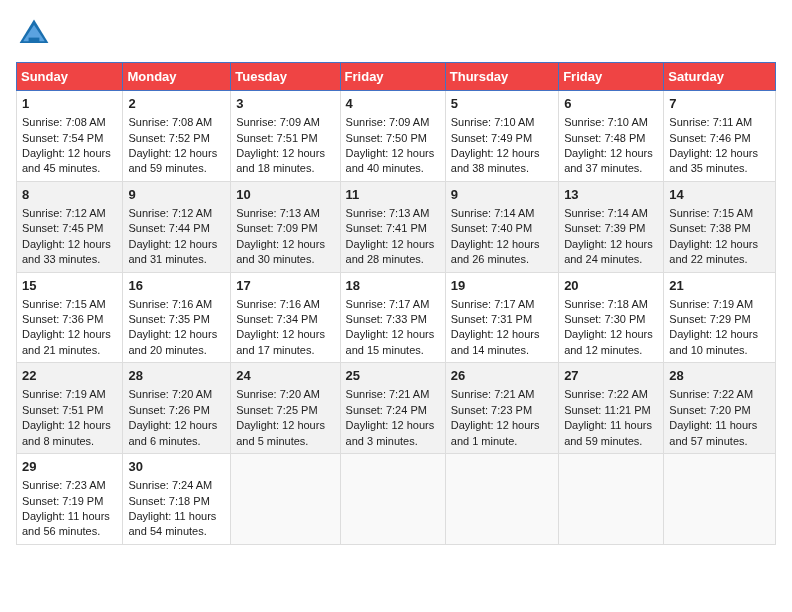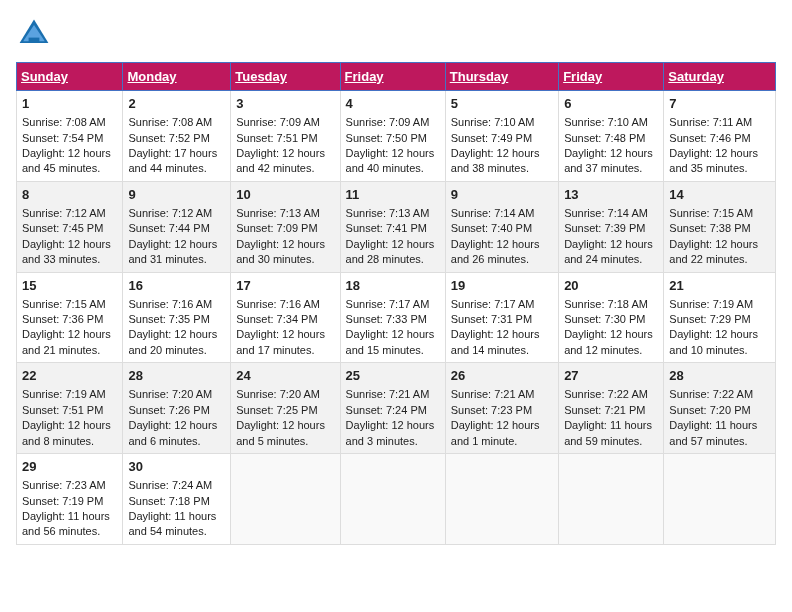--- a/index.html
+++ b/index.html
@@ -44,23 +44,22 @@
       font-size: 15px;
       font-weight: normal;
       color: #444;
     }
     table {
       width: 100%;
       border-collapse: collapse;
       font-size: 11px;
     }
     thead tr {
-      background-color: #be185d;
+      background-color: #ef4444;
       color: #fff;
-      text-decoration: underline;
     }
     thead th {
       padding: 6px 4px;
       text-align: left;
       font-size: 13px;
       font-weight: bold;
       border: 1px solid #4472c4;
     }
     tbody tr {
       border-bottom: 1px solid #ccc;
@@ -118,22 +117,22 @@
         <th>Tuesday</th>
         <th>Friday</th>
         <th>Thursday</th>
         <th>Friday</th>
         <th>Saturday</th>
       </tr>
   </thead>
   <tbody id="calendar-body">
   <tr>
         <td><span class="day-num">1</span><span>Sunrise: 7:08 AM</span><br><span>Sunset: 7:54 PM</span><br><span>Daylight: 12 hours and 45 minutes.</span></td>
-        <td><span class="day-num">2</span><span>Sunrise: 7:08 AM</span><br><span>Sunset: 7:52 PM</span><br><span>Daylight: 17 hours and 44 minutes.</span></td>
-        <td><span class="day-num">3</span><span>Sunrise: 7:09 AM</span><br><span>Sunset: 7:51 PM</span><br><span>Daylight: 12 hours and 42 minutes.</span></td>
+        <td><span class="day-num">2</span><span>Sunrise: 7:08 AM</span><br><span>Sunset: 7:52 PM</span><br><span>Daylight: 12 hours and 59 minutes.</span></td>
+        <td><span class="day-num">3</span><span>Sunrise: 7:09 AM</span><br><span>Sunset: 7:51 PM</span><br><span>Daylight: 12 hours and 18 minutes.</span></td>
         <td><span class="day-num">4</span><span>Sunrise: 7:09 AM</span><br><span>Sunset: 7:50 PM</span><br><span>Daylight: 12 hours and 40 minutes.</span></td>
         <td><span class="day-num">5</span><span>Sunrise: 7:10 AM</span><br><span>Sunset: 7:49 PM</span><br><span>Daylight: 12 hours and 38 minutes.</span></td>
         <td><span class="day-num">6</span><span>Sunrise: 7:10 AM</span><br><span>Sunset: 7:48 PM</span><br><span>Daylight: 12 hours and 37 minutes.</span></td>
         <td><span class="day-num">7</span><span>Sunrise: 7:11 AM</span><br><span>Sunset: 7:46 PM</span><br><span>Daylight: 12 hours and 35 minutes.</span></td>
       </tr>
       <tr>
         <td><span class="day-num">8</span><span>Sunrise: 7:12 AM</span><br><span>Sunset: 7:45 PM</span><br><span>Daylight: 12 hours and 33 minutes.</span></td>
         <td><span class="day-num">9</span><span>Sunrise: 7:12 AM</span><br><span>Sunset: 7:44 PM</span><br><span>Daylight: 12 hours and 31 minutes.</span></td>
         <td><span class="day-num">10</span><span>Sunrise: 7:13 AM</span><br><span>Sunset: 7:09 PM</span><br><span>Daylight: 12 hours and 30 minutes.</span></td>
         <td><span class="day-num">11</span><span>Sunrise: 7:13 AM</span><br><span>Sunset: 7:41 PM</span><br><span>Daylight: 12 hours and 28 minutes.</span></td>
@@ -149,21 +148,21 @@
         <td><span class="day-num">19</span><span>Sunrise: 7:17 AM</span><br><span>Sunset: 7:31 PM</span><br><span>Daylight: 12 hours and 14 minutes.</span></td>
         <td><span class="day-num">20</span><span>Sunrise: 7:18 AM</span><br><span>Sunset: 7:30 PM</span><br><span>Daylight: 12 hours and 12 minutes.</span></td>
         <td><span class="day-num">21</span><span>Sunrise: 7:19 AM</span><br><span>Sunset: 7:29 PM</span><br><span>Daylight: 12 hours and 10 minutes.</span></td>
       </tr>
       <tr>
         <td><span class="day-num">22</span><span>Sunrise: 7:19 AM</span><br><span>Sunset: 7:51 PM</span><br><span>Daylight: 12 hours and 8 minutes.</span></td>
         <td><span class="day-num">28</span><span>Sunrise: 7:20 AM</span><br><span>Sunset: 7:26 PM</span><br><span>Daylight: 12 hours and 6 minutes.</span></td>
         <td><span class="day-num">24</span><span>Sunrise: 7:20 AM</span><br><span>Sunset: 7:25 PM</span><br><span>Daylight: 12 hours and 5 minutes.</span></td>
         <td><span class="day-num">25</span><span>Sunrise: 7:21 AM</span><br><span>Sunset: 7:24 PM</span><br><span>Daylight: 12 hours and 3 minutes.</span></td>
         <td><span class="day-num">26</span><span>Sunrise: 7:21 AM</span><br><span>Sunset: 7:23 PM</span><br><span>Daylight: 12 hours and 1 minute.</span></td>
-        <td><span class="day-num">27</span><span>Sunrise: 7:22 AM</span><br><span>Sunset: 7:21 PM</span><br><span>Daylight: 11 hours and 59 minutes.</span></td>
+        <td><span class="day-num">27</span><span>Sunrise: 7:22 AM</span><br><span>Sunset: 11:21 PM</span><br><span>Daylight: 11 hours and 59 minutes.</span></td>
         <td><span class="day-num">28</span><span>Sunrise: 7:22 AM</span><br><span>Sunset: 7:20 PM</span><br><span>Daylight: 11 hours and 57 minutes.</span></td>
       </tr>
       <tr>
         <td><span class="day-num">29</span><span>Sunrise: 7:23 AM</span><br><span>Sunset: 7:19 PM</span><br><span>Daylight: 11 hours and 56 minutes.</span></td>
         <td><span class="day-num">30</span><span>Sunrise: 7:24 AM</span><br><span>Sunset: 7:18 PM</span><br><span>Daylight: 11 hours and 54 minutes.</span></td>
         <td class="empty"></td>
         <td class="empty"></td>
         <td class="empty"></td>
         <td class="empty"></td>
         <td class="empty"></td>

